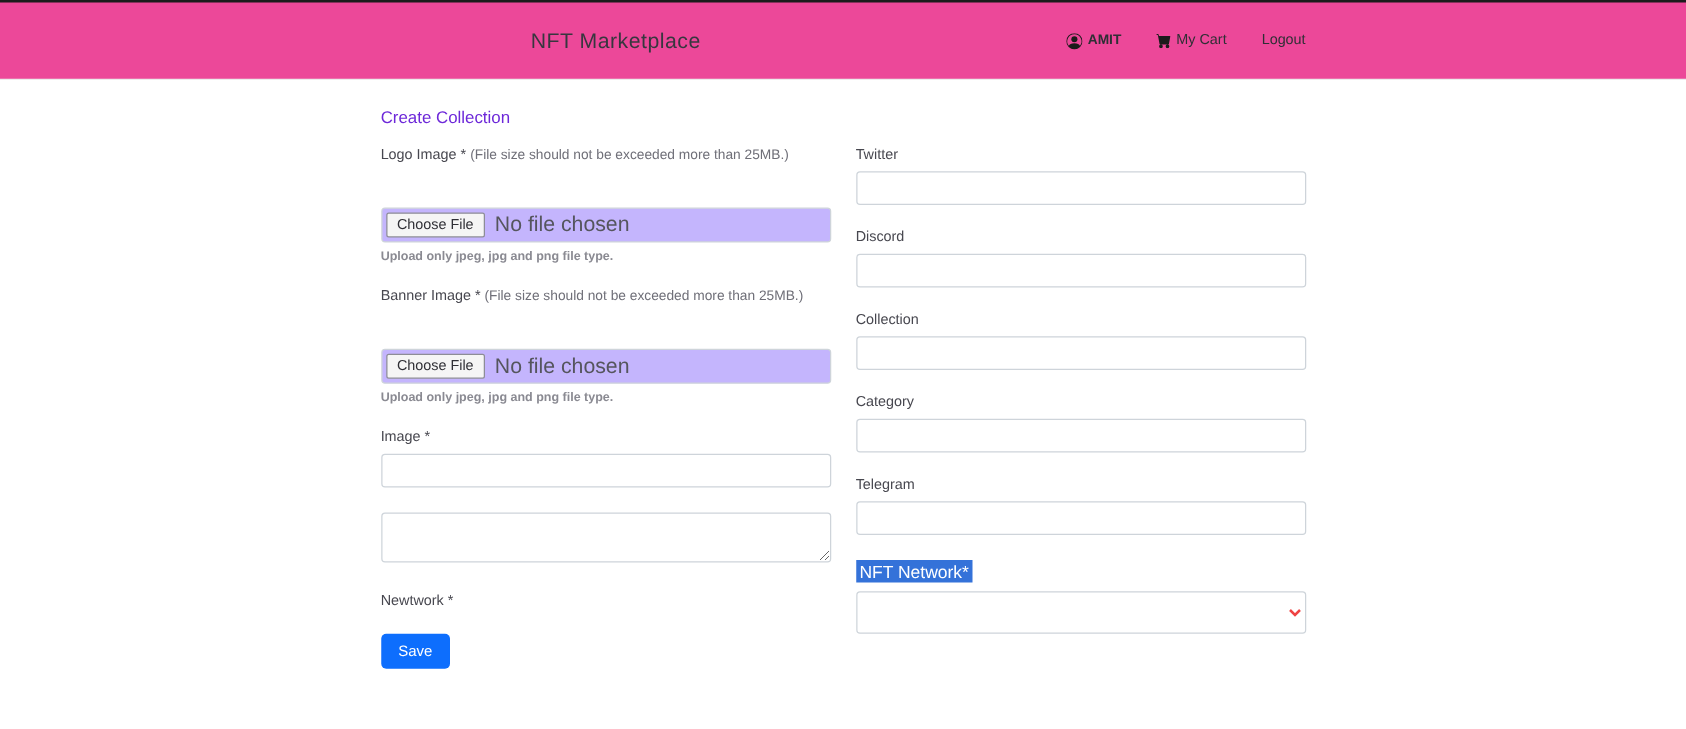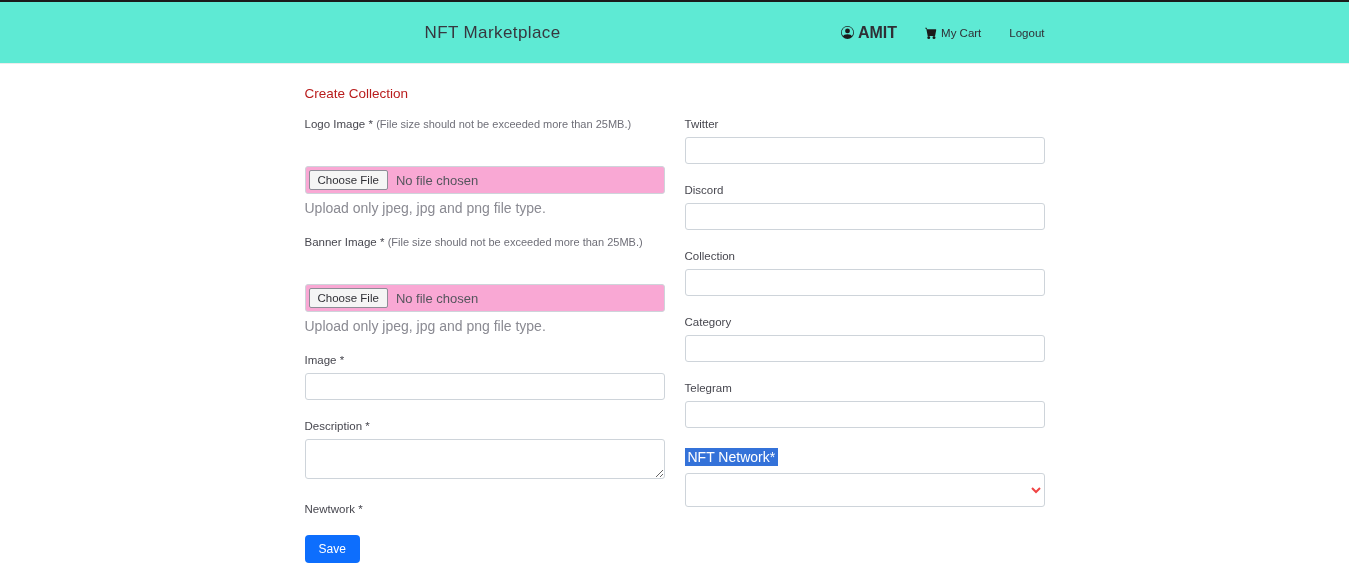--- a/index.html
+++ b/index.html
@@ -6,21 +6,21 @@
   html, body { margin: 0; padding: 0; }
   body {
     font-family: "Liberation Sans", sans-serif;
     background: #ffffff;
     color: #212529;
     min-height: 583px;
   }
 
   
   .header {
-    background: #5eead4;
+    background: #ec4899;
     border-top: 2px solid #1b1b1b;
     border-bottom: 1px solid #ececec;
     height: 64px;
   }
   .header-inner {
     max-width: 740px;
     margin: 0 auto;
     height: 100%;
     position: relative;
   }
@@ -40,32 +40,32 @@
     right: 0;
     top: 50%;
     transform: translateY(-50%);
     display: flex;
     align-items: center;
     gap: 28px;
     font-size: 11.5px;
     color: #2f2f35;
   }
   .nav-item { display: flex; align-items: center; gap: 4px; cursor: pointer; }
-  .nav-user { font-weight: 700; font-size: 16px; }
+  .nav-user { font-weight: 700; font-size: 11px; }
   .nav svg { display: block; }
 
   
   .container {
     max-width: 740px;
     margin: 0 auto;
     padding-top: 22px;
   }
   .page-title {
     font-size: 13.5px;
-    color: #b91c1c;
+    color: #6d28d9;
     margin: 0 0 17px 0;
     font-weight: 400;
   }
   .form-grid { display: flex; gap: 20px; align-items: flex-start; }
   .col { width: 360px; }
 
   .group { margin-bottom: 20px; }
   .label {
     display: block;
     font-size: 11.5px;
@@ -93,41 +93,42 @@
   }
   select.control { color: #ef4444; padding: 16px 4px; }
 
   .file-control {
     display: flex;
     align-items: center;
     border: 1px solid #ced4da;
     border-radius: 3px;
     height: 28px;
     padding: 0 8px 0 3px;
-    background: #f9a8d4;
+    background: #c4b5fd;
     cursor: pointer;
     margin-top: 36px;
   }
   .file-btn {
     border: 1px solid #8d8d96;
     background: #f5f5f5;
     border-radius: 2px;
     font-size: 11.5px;
     color: #2f2f35;
     padding: 3px 8px;
     margin-right: 8px;
     font-family: "Liberation Sans", sans-serif;
     cursor: pointer;
   }
-  .file-text { font-size: 13px; color: #55555d; }
+  .file-text { font-size: 17px; color: #55555d; }
 
   .helper {
-    font-size: 14px;
+    font-size: 10px;
     color: #8a8a92;
     margin-top: 6px;
+    font-weight: bold;
   }
 
   .network-label {
     display: inline-block;
     background: var(--highlight, #3472d9);
     color: #ffffff;
     font-size: 14px;
     padding: 1px 3px;
     margin-bottom: 7px;
   }
@@ -205,21 +206,20 @@
         <div class="helper">Upload only jpeg, jpg and png file type.</div>
       </div>
 
       <div class="group">
         <span class="label">Image *</span>
         <input class="control" type="text" value="" style="">
       </div>
 
 
       <div class="group">
-        <span class="label">Description *</span>
         <textarea class="control" style=""></textarea>
       </div>
 
       <div class="group">
         <span class="label">Newtwork *</span>
       </div>
 
       <button class="btn-primary" type="button">Save</button>
     </div>
 

